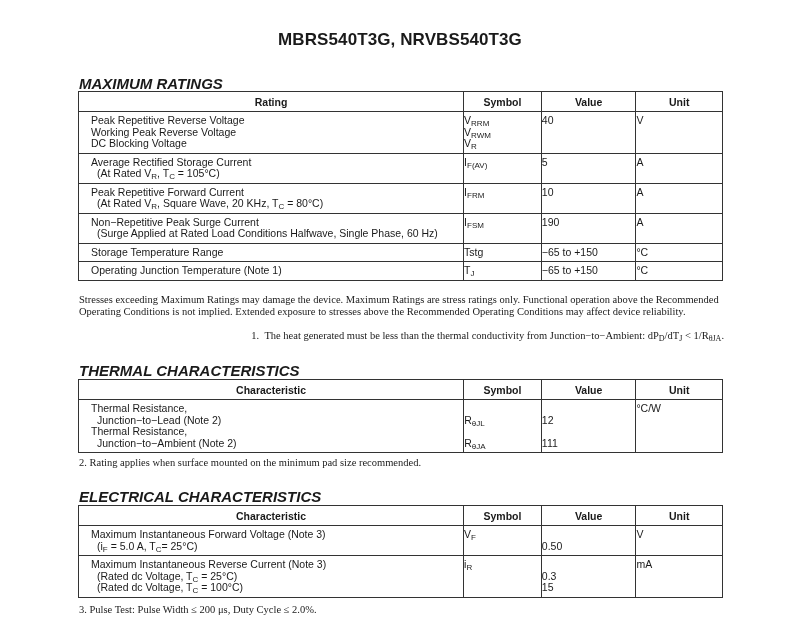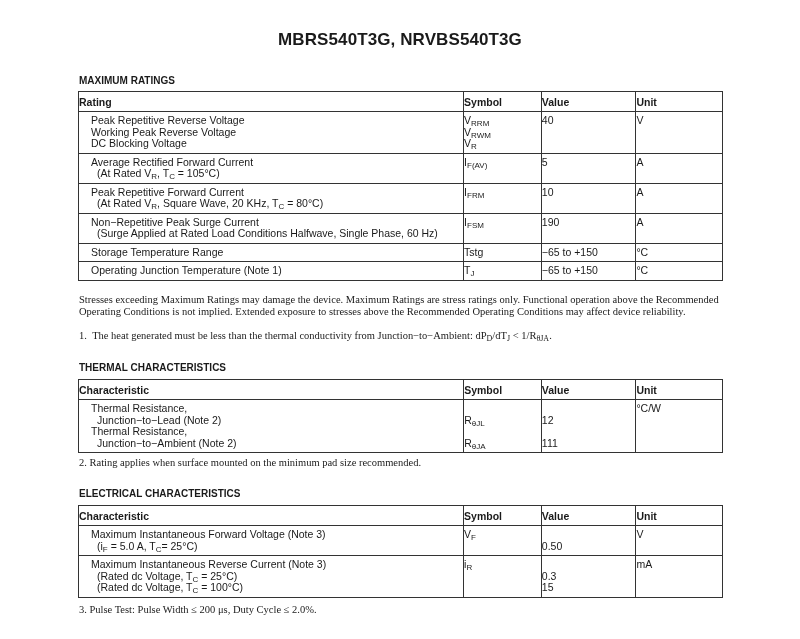--- a/index.html
+++ b/index.html
@@ -1,21 +1,21 @@
 <!DOCTYPE html>
 <html><head>
 <meta charset="utf-8">
 <style>
   html, body { margin:0; padding:0; background:#fff; }
   body { width:800px; height:639px; position:relative; font-family:"Liberation Sans", sans-serif; color:#1a1a1a; overflow:hidden; }
   .title { position:absolute; top:30px; left:0; width:800px; text-align:center; font-weight:bold; font-size:17px; letter-spacing:0.1px; }
-  .section-title { position:absolute; left:79px; font-weight:bold; font-size:10px; }
+  .section-title { position:absolute; left:79px; font-weight:bold; font-size:15px;font-style:italic; }
   table { position:absolute; left:78px; width:645px; border-collapse:collapse; font-size:10.5px; }
   th, td { border:1px solid #333; padding:0; }
-  th { font-weight:bold; font-size:10.5px; height:19px; text-align:left;margin-top:12px; }
+  th { font-weight:bold; font-size:10.5px; height:19px; text-align:center;margin-top:12px; }
   td { vertical-align:top; padding-top:3px; padding-bottom:3px; line-height:11.5px; }
   td.c { text-align:left; }
   td.l { padding-left:12px; }
   .ind { padding-left:6px; display:block; }
   sub { font-size:8px; vertical-align:-2px; line-height:0; }
   .note { position:absolute; left:79px; font-size:10.5px; line-height:12px; width:645px;font-family:Liberation Serif, serif; }
   .col1 { width:386px; } .col2 { width:77px; } .col3 { width:94px; } .col4 { width:86px; }
 </style>
 </head>
 <body>
@@ -40,21 +40,21 @@
     <td class="c">
       <span style="display:block"><span>V</span><sub>RRM</sub></span>
       <span style="display:block"><span>V</span><sub>RWM</sub></span>
       <span style="display:block"><span>V</span><sub>R</sub></span>
     </td>
     <td class="c">40</td>
     <td class="c">V</td>
   </tr>
   <tr>
     <td class="l">
-      <span style="display:block">Average Rectified Forward Current</span>
+      <span style="display:block">Average Rectified Storage Current</span>
       <span class="ind">(At Rated V<sub>R</sub>, T<sub>C</sub> = 105°C)</span>
     </td>
     <td class="c"><span>I</span><sub>F(AV)</sub></td>
     <td class="c">5</td>
     <td class="c">A</td>
   </tr>
   <tr>
     <td class="l">
       <span style="display:block">Peak Repetitive Forward Current</span>
       <span class="ind">(At Rated V<sub>R</sub>, Square Wave, 20 KHz, T<sub>C</sub> = 80°C)</span>
@@ -80,21 +80,21 @@
   </tr>
   <tr>
     <td class="l">Operating Junction Temperature (Note 1)</td>
     <td class="c"><span>T</span><sub>J</sub></td>
     <td class="c">−65 to +150</td>
     <td class="c">°C</td>
   </tr>
 </tbody>
   </table>
 <div class="note" style="top:294px;">Stresses exceeding Maximum Ratings may damage the device. Maximum Ratings are stress ratings only. Functional operation above the Recommended Operating Conditions is not implied. Extended exposure to stresses above the Recommended Operating Conditions may affect device reliability.</div>
-<div class="note" style="top:330px;">1.&nbsp;&nbsp;The heat generated must be less than the thermal conductivity from Junction−to−Ambient: dP<sub>D</sub>/dT<sub>J</sub> &lt; 1/R<sub>θJA</sub>.</div>
+<div class="note" style="top:330px;text-align:right;">1.&nbsp;&nbsp;The heat generated must be less than the thermal conductivity from Junction−to−Ambient: dP<sub>D</sub>/dT<sub>J</sub> &lt; 1/R<sub>θJA</sub>.</div>
 
 <div class="section-title" style="top:362px;">THERMAL CHARACTERISTICS</div>
 <table style="top:379px;">
   <tbody>
       <tr>
     <th class="col1">Characteristic</th>
     <th class="col2">Symbol</th>
     <th class="col3">Value</th>
     <th class="col4">Unit</th>
   </tr>

